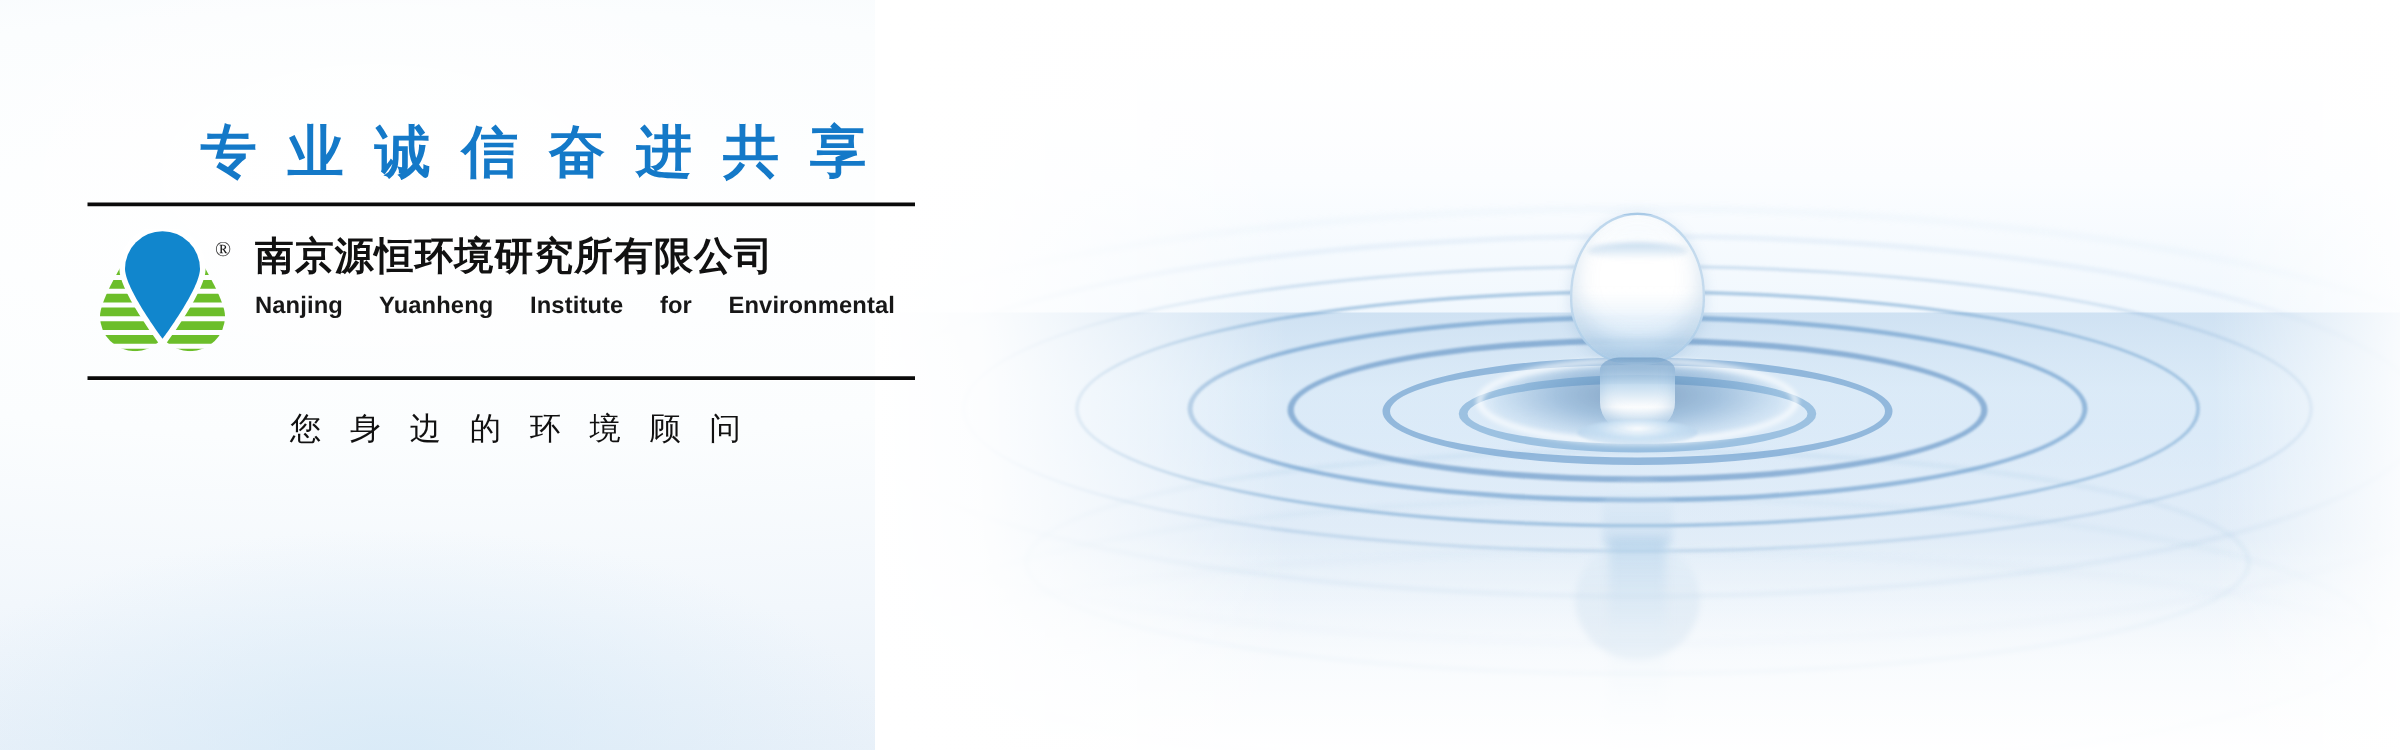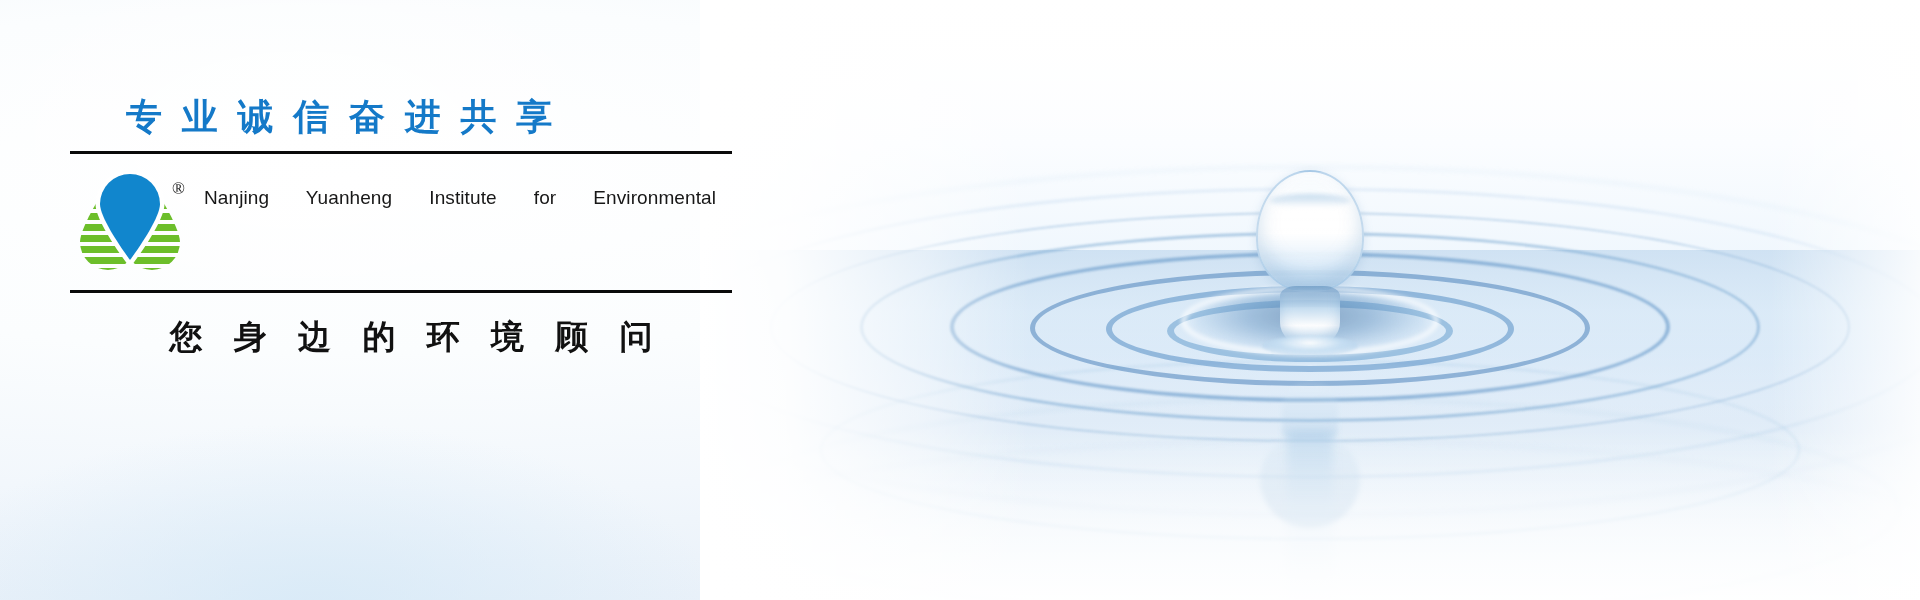--- a/index.html
+++ b/index.html
@@ -177,23 +177,24 @@
   
   .identity{
     position:absolute;
     left:70px; top:96px;
     width:662px;
   }
 
   .top-slogan{
     font-family:"DejaVu Sans","Liberation Sans",sans-serif;
     color:#1479c8;
-    font-size:36px;
+    font-size:45px;
     font-weight:700;
     letter-spacing:.10em;
+    text-align:center;
     padding-left:56px;
     line-height:1.15;
     white-space:nowrap;
   }
 
   .rule{
     height:3px;
     background:#0a0a0a;
     margin-top:14px;
     box-shadow:0 1px 0 rgba(255,255,255,.85);
@@ -239,29 +240,30 @@
   .en-name{
     margin-top:9px;
     font-family:"Liberation Sans", sans-serif;
     font-size:19px;
     color:#171717;
     line-height:1.38;
     text-align:justify;
     text-align-last:justify;
     width:512px;
     letter-spacing:.005em;
+    font-weight:bold;
   }
   .en-line2{
     text-align-last:left;
   }
 
   .bottom-slogan{
     font-family:"DejaVu Sans","Liberation Sans",sans-serif;
-    font-size:33px;
-    font-weight:700;
+    font-size:25px;
+    font-weight:400;
     color:#111111;
     letter-spacing:.30em;
     text-align:center;
     padding:22px 0 0 30px;
     white-space:nowrap;
     text-shadow:1px 1px 0 rgba(255,255,255,.6);
   }
 </style>
 </head>
 <body>
@@ -354,20 +356,21 @@
 
           <path d="M56 92 C56 76 28 34 28 34 L20 40 C20 40 48 80 48 96 Z" fill="#ffffff" opacity="0"></path>
 
           <path d="M56 88 C56 88 86 48 86 32 A30 30 0 0 0 26 32 C26 48 56 88 56 88 Z" fill="none" stroke="#ffffff" stroke-width="9" stroke-linejoin="round"></path>
           <path d="M56 88 C56 88 86 48 86 32 A30 30 0 0 0 26 32 C26 48 56 88 56 88 Z" fill="#1186cd"></path>
         </svg>
         <span class="reg-mark">®</span>
       </div>
 
       <div class="brand-text">
+        <div class="cn-name">南京源恒环境研究所有限公司</div>
         <div class="en-name">Nanjing Yuanheng Institute for Environmental</div>
       </div>
 
     </div>
 
     <div class="rule rule-bottom"></div>
 
     <div class="bottom-slogan">您 身 边 的 环 境 顾 问</div>
 
   </div>

